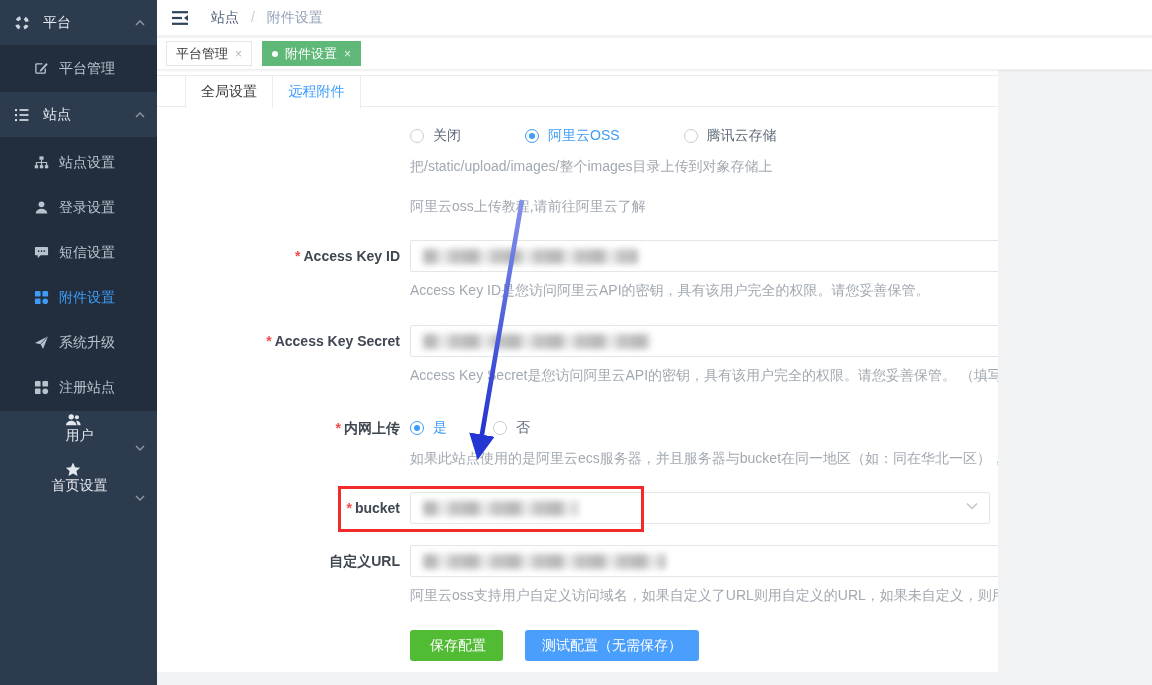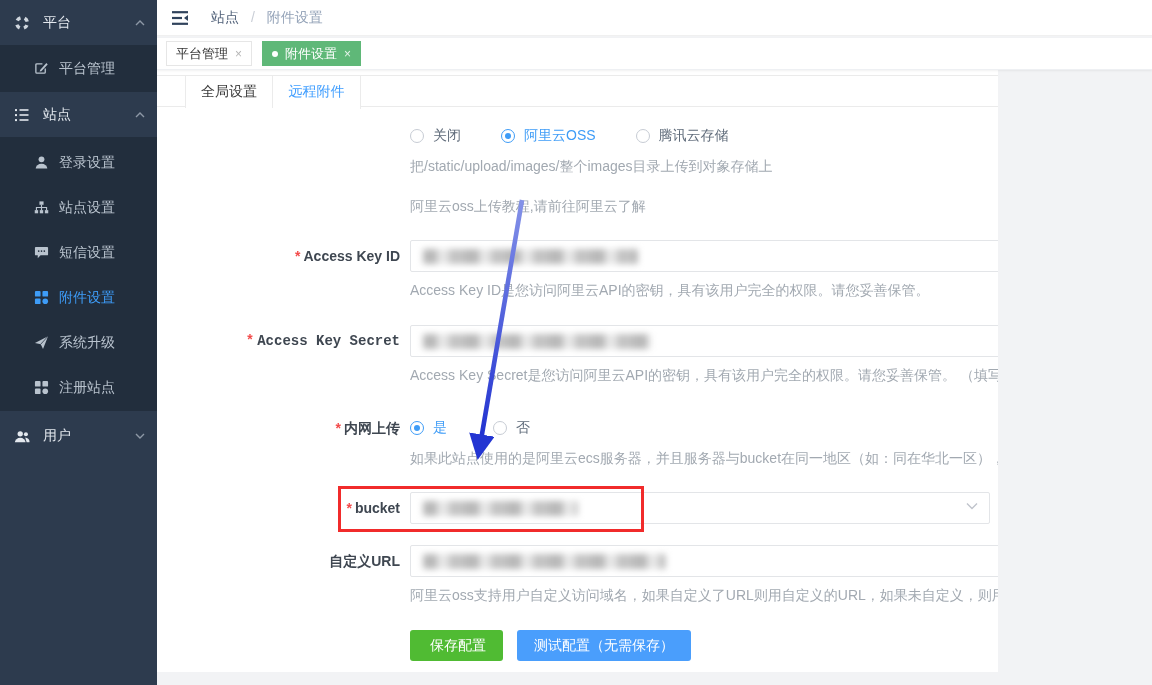--- a/index.html
+++ b/index.html
@@ -2,21 +2,21 @@
 <html><head>
 <meta charset="utf-8">
 <style>
   * { margin:0; padding:0; box-sizing:border-box; }
   html,body { width:1152px; height:685px; overflow:hidden; font-family:"Liberation Sans","DejaVu Sans",sans-serif; background:#f2f3f5; }
   body { position:relative; }
 
   
   .sidebar { position:absolute; left:0; top:0; width:157px; height:685px; background:#2d3b4e; color:#cfd6de; font-size:14px; z-index:2; }
   .menu-group-header { height:45px; display:flex; align-items:center; padding:0 12px 0 14px; cursor:pointer; color:#e3e8ee;text-align:center; }
-  .menu-group-header.tall { height:50px; }
+  .menu-group-header.tall { height:50px;flex-direction:column; }
   .menu-group-header .mi { width:16px; height:16px; margin-right:13px; flex:0 0 auto; display:flex; align-items:center; justify-content:center; }
   .menu-group-header .chev { margin-left:auto; opacity:.75; display:flex; }
   .submenu { background:#222e3d; padding:1px 0; }
   .submenu-item { height:45px; display:flex; align-items:center; padding-left:34px; color:#b9c3ce; cursor:pointer; }
   .submenu-item .mi { width:15px; height:15px; margin-right:10px; flex:0 0 auto; display:flex; align-items:center; justify-content:center; }
   .submenu-item.active { color:#3e9cf7; }
   svg.ic { display:block; }
 
   
   .topbar { position:absolute; left:157px; top:0; right:0; height:36px; background:#fff; border-bottom:1px solid #f0f0f0; display:flex; align-items:center; z-index:1; }
@@ -35,21 +35,21 @@
   .qtab .dot { width:6px; height:6px; border-radius:50%; background:#fff; margin-right:7px; }
 
   
   .panel { position:absolute; left:157px; top:70px; width:841px; height:602px; background:#fff; overflow:hidden; }
 
   .content-tabs { position:absolute; left:0; top:5px; right:0; height:32px; border-top:1px solid #ebebeb; border-bottom:1px solid #ebebeb; padding-left:28px; display:flex; }
   .ctab { width:88px; height:32px; line-height:31px; text-align:center; font-size:14px; color:#3b3b3b; border-right:1px solid #ebebeb; cursor:pointer; background:#fff; }
   .ctab:first-child { border-left:1px solid #ebebeb; }
   .ctab.active { color:#409eff; height:33px; }
 
-  .radio-row { position:absolute; left:253px; top:57px; display:flex; align-items:center; font-size:14px; color:#5f6b7a; }
+  .radio-row { position:absolute; left:253px; top:57px; display:flex; align-items:center; font-size:14px; color:#5f6b7a;gap:24px; }
   .radio-opt { display:flex; align-items:center; margin-right:40px; cursor:pointer; }
   .rdo { width:14px; height:14px; border-radius:50%; border:1px solid #c7ccd4; background:#fff; margin-right:9px; position:relative; flex:0 0 auto; }
   .rdo.checked { border-color:#3e9cf7; }
   .rdo.checked::after { content:""; position:absolute; left:3px; top:3px; width:6px; height:6px; border-radius:50%; background:#3e9cf7; }
   .radio-opt.sel { color:#3e9cf7; }
 
   .note { position:absolute; left:253px; font-size:14px; color:#a2a9b1; white-space:nowrap; }
 
   .frow { position:absolute; left:0; right:0; height:32px;padding-left:35px; }
   .flabel { position:absolute; left:0; width:243px; text-align:right; line-height:32px; font-size:14px; font-weight:bold; color:#3f4751; white-space:nowrap; }
@@ -59,21 +59,21 @@
   .fctl.w-select { width:580px; }
   .blob { height:15px; border-radius:2px; filter:blur(3px); background:repeating-linear-gradient(90deg,#b9b9b9 0 14px,#e6e6e6 14px 26px,#c4c4c4 26px 42px); }
   .chev-select { position:absolute; right:11px; top:9px; color:#c0c4cc; display:flex; }
   .helper { position:absolute; left:253px; right:0; font-size:14px; color:#a2a9b1; white-space:nowrap; overflow:hidden; }
 
   .inline-radios { position:absolute; left:253px; top:0; height:32px; display:flex; align-items:center; font-size:14px; color:#5f6b7a; }
   .inline-radios .radio-opt { margin-right:46px; }
 
   .btn-row { position:absolute; left:253px; top:560px; display:flex; }
   .btn { height:31px; border:none; border-radius:3px; color:#fff; font-size:14px; padding:0 17px; cursor:pointer; font-family:inherit; }
-  .btn-save { background:#52bc38; background:#5cb85c00; background:#59b93c00; background:#56c22d00; background:#5fb878; margin-right:14px; background:#55c12f00; background:#5fb878;padding-left:20px; }
+  .btn-save { background:#52bc38; background:#5cb85c00; background:#59b93c00; background:#56c22d00; background:#5fb878; margin-right:22px; background:#55c12f00; background:#5fb878;padding-left:20px; }
   .btn-save { background:#54b837; background:#5fb878; background:#50bb33; }
   .btn-test { background:#4a9efc; }
 
   
   .red-box { position:absolute; left:338px; top:486px; width:306px; height:46px; border:3px solid #f12b2b; z-index:6; pointer-events:none; }
   .arrow-svg { position:absolute; left:448px; top:192px; z-index:5; pointer-events:none; }
 </style>
 </head>
 <body>
 
@@ -123,37 +123,37 @@
     <span class="chev">
       <svg class="ic" width="10" height="6" viewBox="0 0 10 6">
           <path d="M1 5 L5 1 L9 5" fill="none" stroke="#aeb8c4" stroke-width="1.4"></path>
         </svg>
     </span>
   </div>
   <div class="submenu" style="padding-top:3px;">
     <div class="submenu-item">
       <span class="mi">
         <svg class="ic" width="15" height="15" viewBox="0 0 16 16">
-            <circle cx="8" cy="4.6" r="3.1" fill="#b9c3ce"></circle>
-            <path d="M1.8 14.5 a6.2 5.2 0 0 1 12.4 0 Z" fill="#b9c3ce"></path>
-          </svg>
-      </span>
-      <span>登录设置</span>
-    </div>
-    <div class="submenu-item">
-      <span class="mi">
-        <svg class="ic" width="15" height="15" viewBox="0 0 16 16">
             <rect x="5.8" y="1.5" width="4.4" height="3.6" fill="#b9c3ce"></rect>
             <path d="M8 5 V8 M2.6 11 V8 H13.4 V11 M8 8 V11" fill="none" stroke="#b9c3ce" stroke-width="1.2"></path>
             <rect x="0.8" y="10.8" width="3.6" height="3.4" fill="#b9c3ce"></rect>
             <rect x="6.2" y="10.8" width="3.6" height="3.4" fill="#b9c3ce"></rect>
             <rect x="11.6" y="10.8" width="3.6" height="3.4" fill="#b9c3ce"></rect>
           </svg>
       </span>
       <span>站点设置</span>
+    </div>
+    <div class="submenu-item">
+      <span class="mi">
+        <svg class="ic" width="15" height="15" viewBox="0 0 16 16">
+            <circle cx="8" cy="4.6" r="3.1" fill="#b9c3ce"></circle>
+            <path d="M1.8 14.5 a6.2 5.2 0 0 1 12.4 0 Z" fill="#b9c3ce"></path>
+          </svg>
+      </span>
+      <span>登录设置</span>
     </div>
     <div class="submenu-item">
       <span class="mi">
         <svg class="ic" width="15" height="15" viewBox="0 0 16 16">
             <path d="M2 2 h12 a1 1 0 0 1 1 1 v7 a1 1 0 0 1 -1 1 H7 l-3 3 v-3 H2 a1 1 0 0 1 -1 -1 V3 a1 1 0 0 1 1 -1 Z" fill="#b9c3ce"></path>
             <g fill="#222e3d">
               <circle cx="5" cy="6.5" r="0.9"></circle>
               <circle cx="8" cy="6.5" r="0.9"></circle>
               <circle cx="11" cy="6.5" r="0.9"></circle>
             </g>
@@ -208,20 +208,33 @@
         </svg>
     </span>
     <span>用户</span>
     <span class="chev">
       <svg class="ic" width="10" height="6" viewBox="0 0 10 6">
           <path d="M1 1 L5 5 L9 1" fill="none" stroke="#aeb8c4" stroke-width="1.4"></path>
         </svg>
     </span>
   </div>
 
+  <div class="menu-group-header tall">
+    <span class="mi">
+      <svg class="ic" width="16" height="15" viewBox="0 0 16 15">
+          <path d="M8 0.5 L10.1 5.2 L15.2 5.7 L11.4 9.1 L12.5 14.1 L8 11.5 L3.5 14.1 L4.6 9.1 L0.8 5.7 L5.9 5.2 Z" fill="#e3e8ee"></path>
+        </svg>
+    </span>
+    <span>首页设置</span>
+    <span class="chev">
+      <svg class="ic" width="10" height="6" viewBox="0 0 10 6">
+          <path d="M1 1 L5 5 L9 1" fill="none" stroke="#aeb8c4" stroke-width="1.4"></path>
+        </svg>
+    </span>
+  </div>
 </div>
 
 <div class="topbar">
   <span class="fold-btn">
     <svg width="18" height="16" viewBox="0 0 18 16">
         <g stroke="#30435c" stroke-width="2.2">
           <path d="M1 2.2 H17"></path>
           <path d="M1 8 H11"></path>
           <path d="M1 13.8 H17"></path>
         </g>
@@ -279,21 +292,21 @@
   <div class="frow" style="top:170px;">
     <div class="flabel">
       <span class="req">*</span><span>Access Key ID</span>
     </div>
     <div class="fctl w-input">
       <div class="blob" style="width:215px;"></div>
     </div>
   </div>
   <div class="helper" style="top:212px;">Access Key ID是您访问阿里云API的密钥，具有该用户完全的权限。请您妥善保管。</div>
 
-  <div class="frow" style="top:255px;font-family:Liberation Mono, monospace;">
+  <div class="frow" style="top:255px;">
     <div class="flabel">
       <span class="req">*</span><span>Access Key Secret</span>
     </div>
     <div class="fctl w-input">
       <div class="blob" style="width:228px;"></div>
     </div>
   </div>
   <div class="helper" style="top:297px;">Access Key Secret是您访问阿里云API的密钥，具有该用户完全的权限。请您妥善保管。 （填写完Access Key ID和Access Key Secret</div>
 
   <div class="frow" style="top:342px;">

